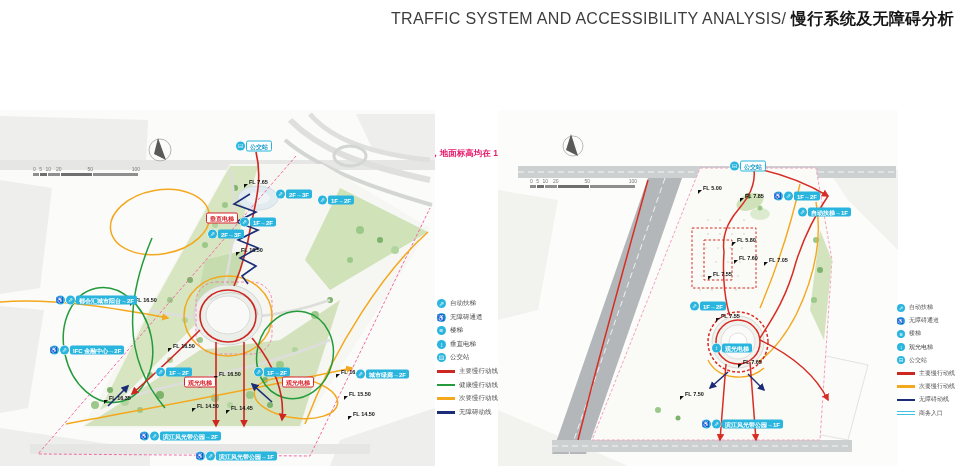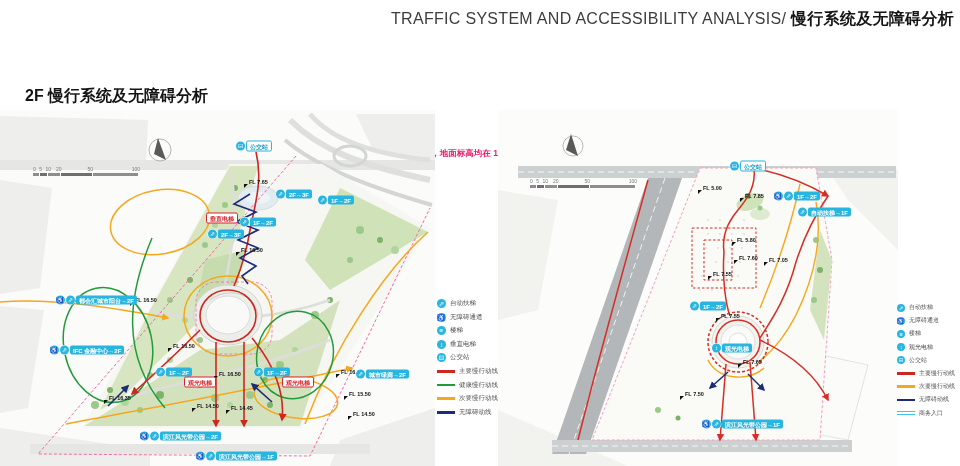--- a/index.html
+++ b/index.html
@@ -43,21 +43,20 @@
 </style>
 </head>
 <body>
 
 <div id="slide">
 
   <div class="hdr">
     <span class="en">TRAFFIC SYSTEM AND ACCESSIBILITY ANALYSIS/</span><span class="cn"> 慢行系统及无障碍分析</span>
   </div>
 
-  <div class="sec-title" id="title-2f">2F 慢行系统及无障碍分析</div>
   <div class="note">2F 整体基本平整，地面标高均在 16.50 左右</div>
 
   <div class="map-wrap" id="map-left">
     <svg width="435" height="356" viewBox="0 0 435 356">
       <defs>
         <marker id="mr" markerWidth="6" markerHeight="6" refX="4" refY="2.5" orient="auto">
             <path d="M0,0L5,2.5L0,5Z" fill="#ce2620"></path>
           </marker>
         <marker id="my" markerWidth="6" markerHeight="6" refX="4" refY="2.5" orient="auto">
             <path d="M0,0L5,2.5L0,5Z" fill="#f3a81d"></path>

